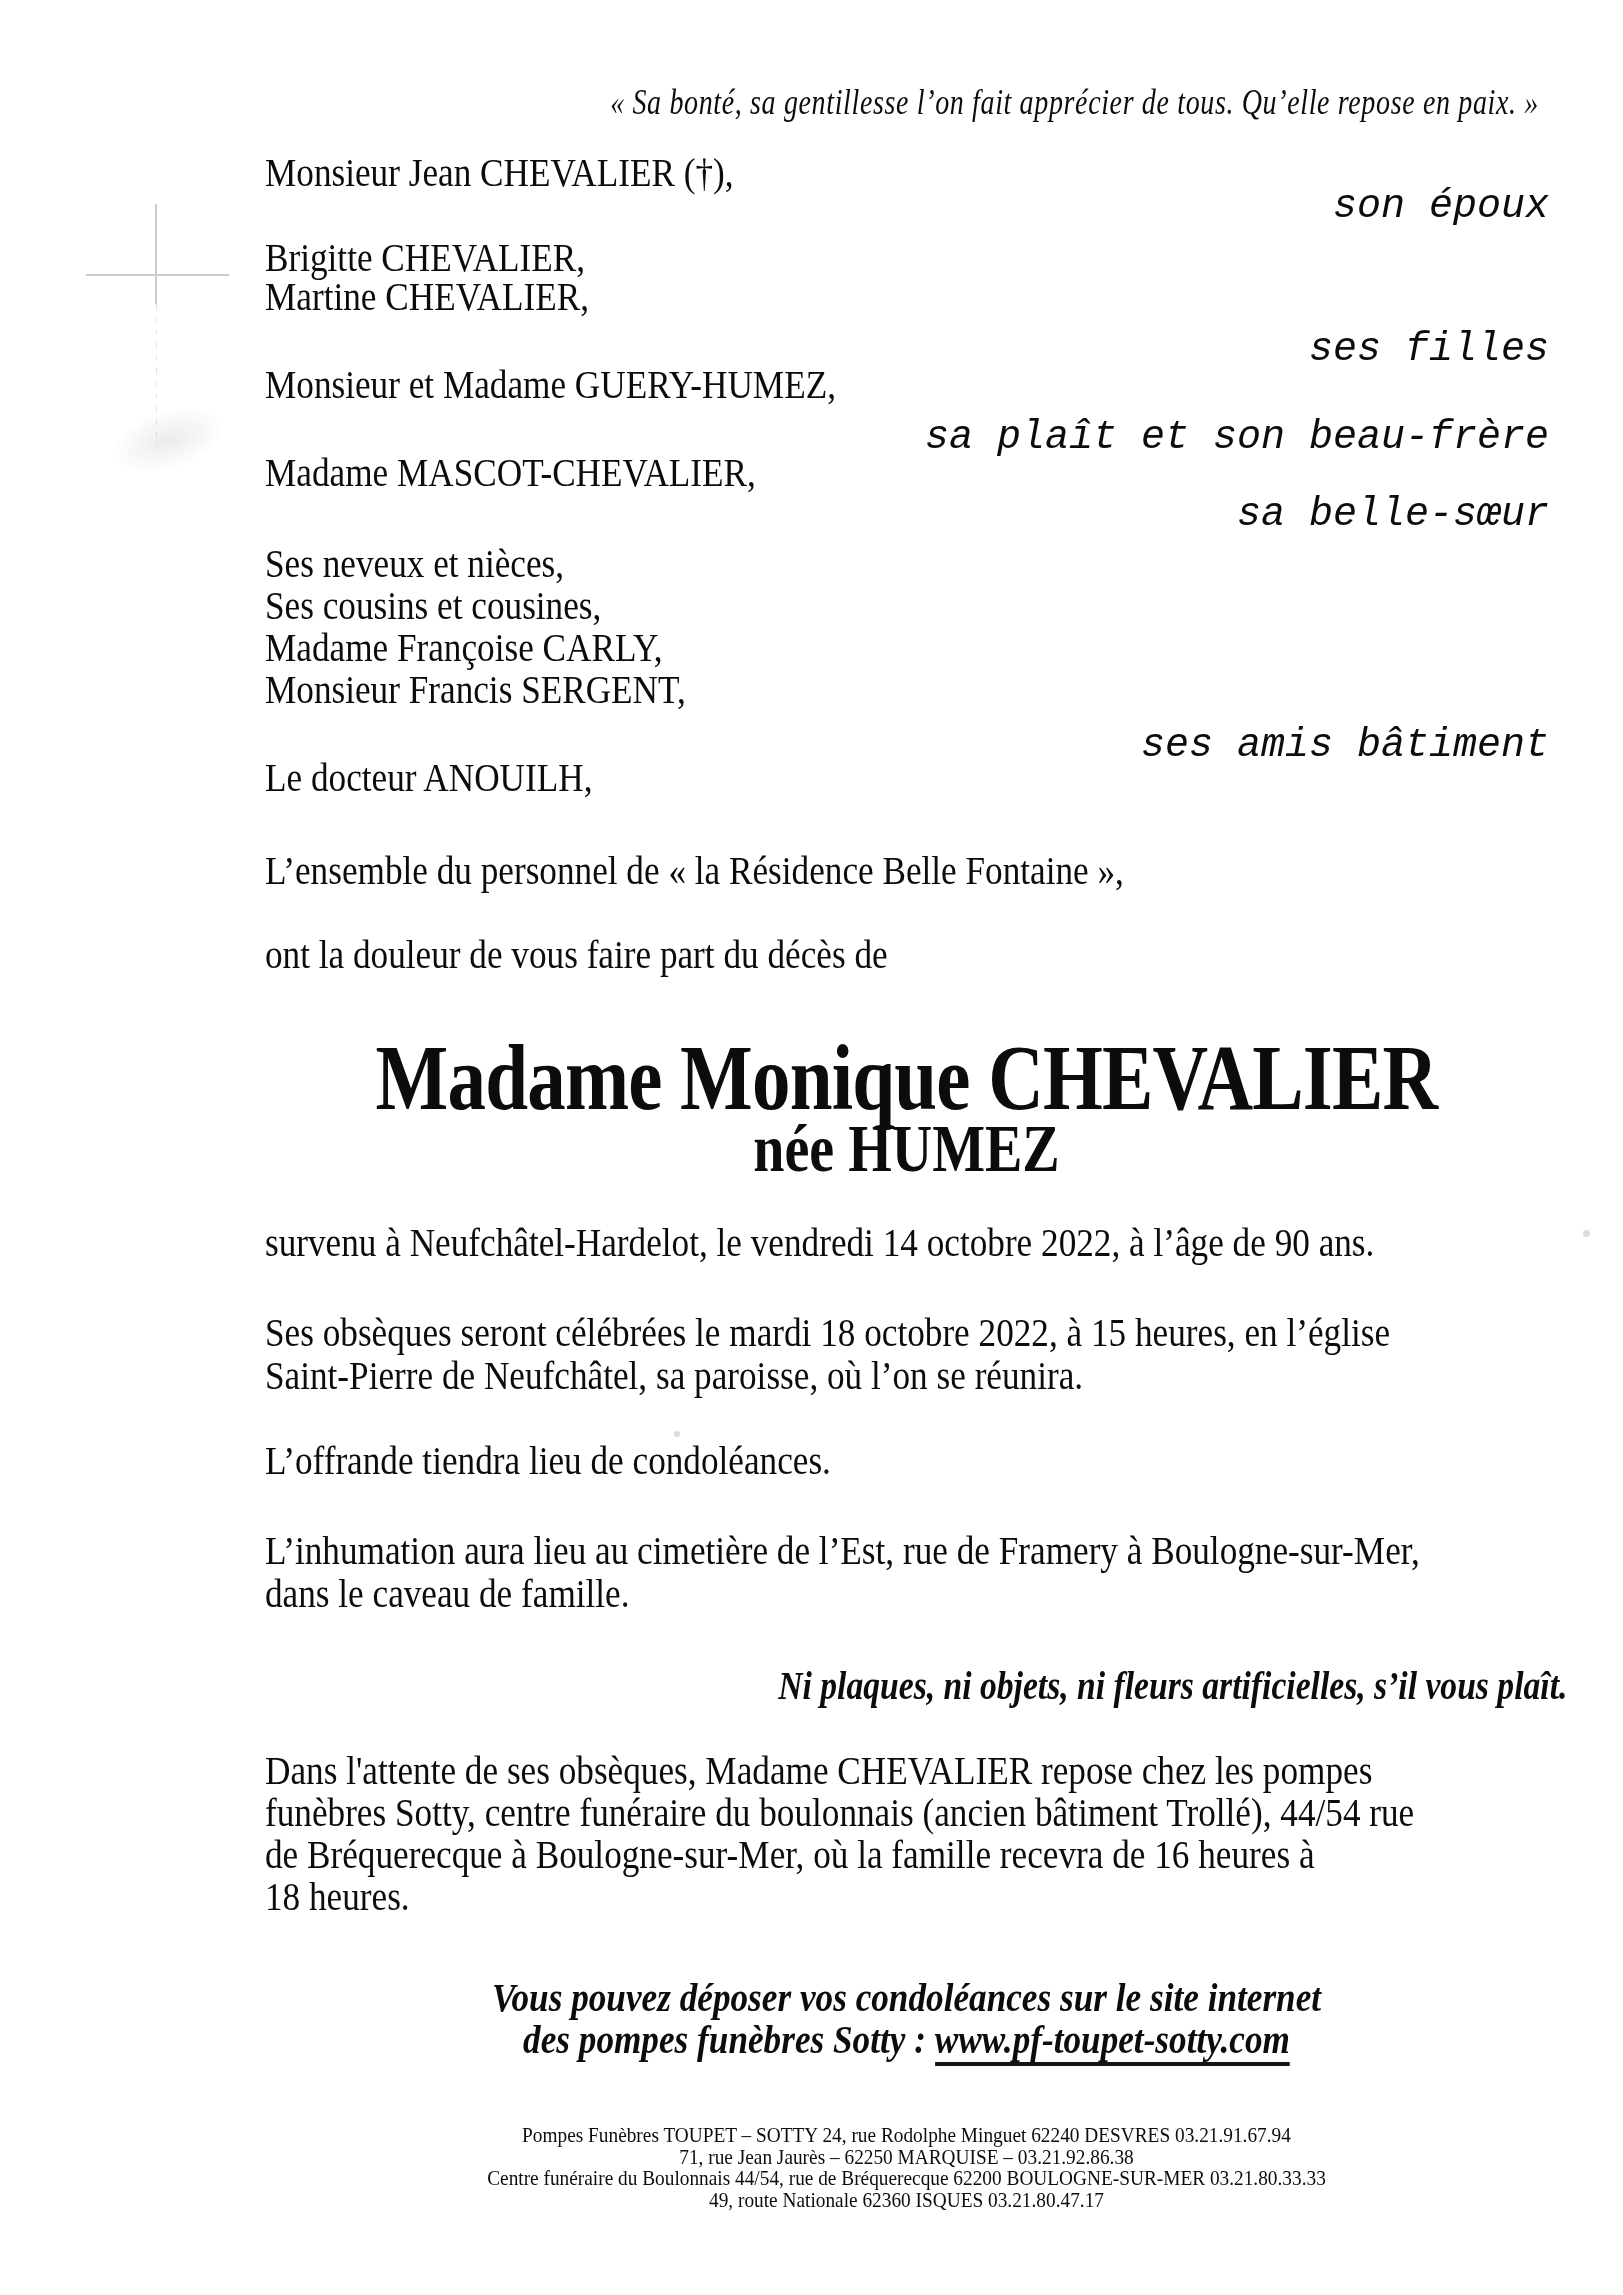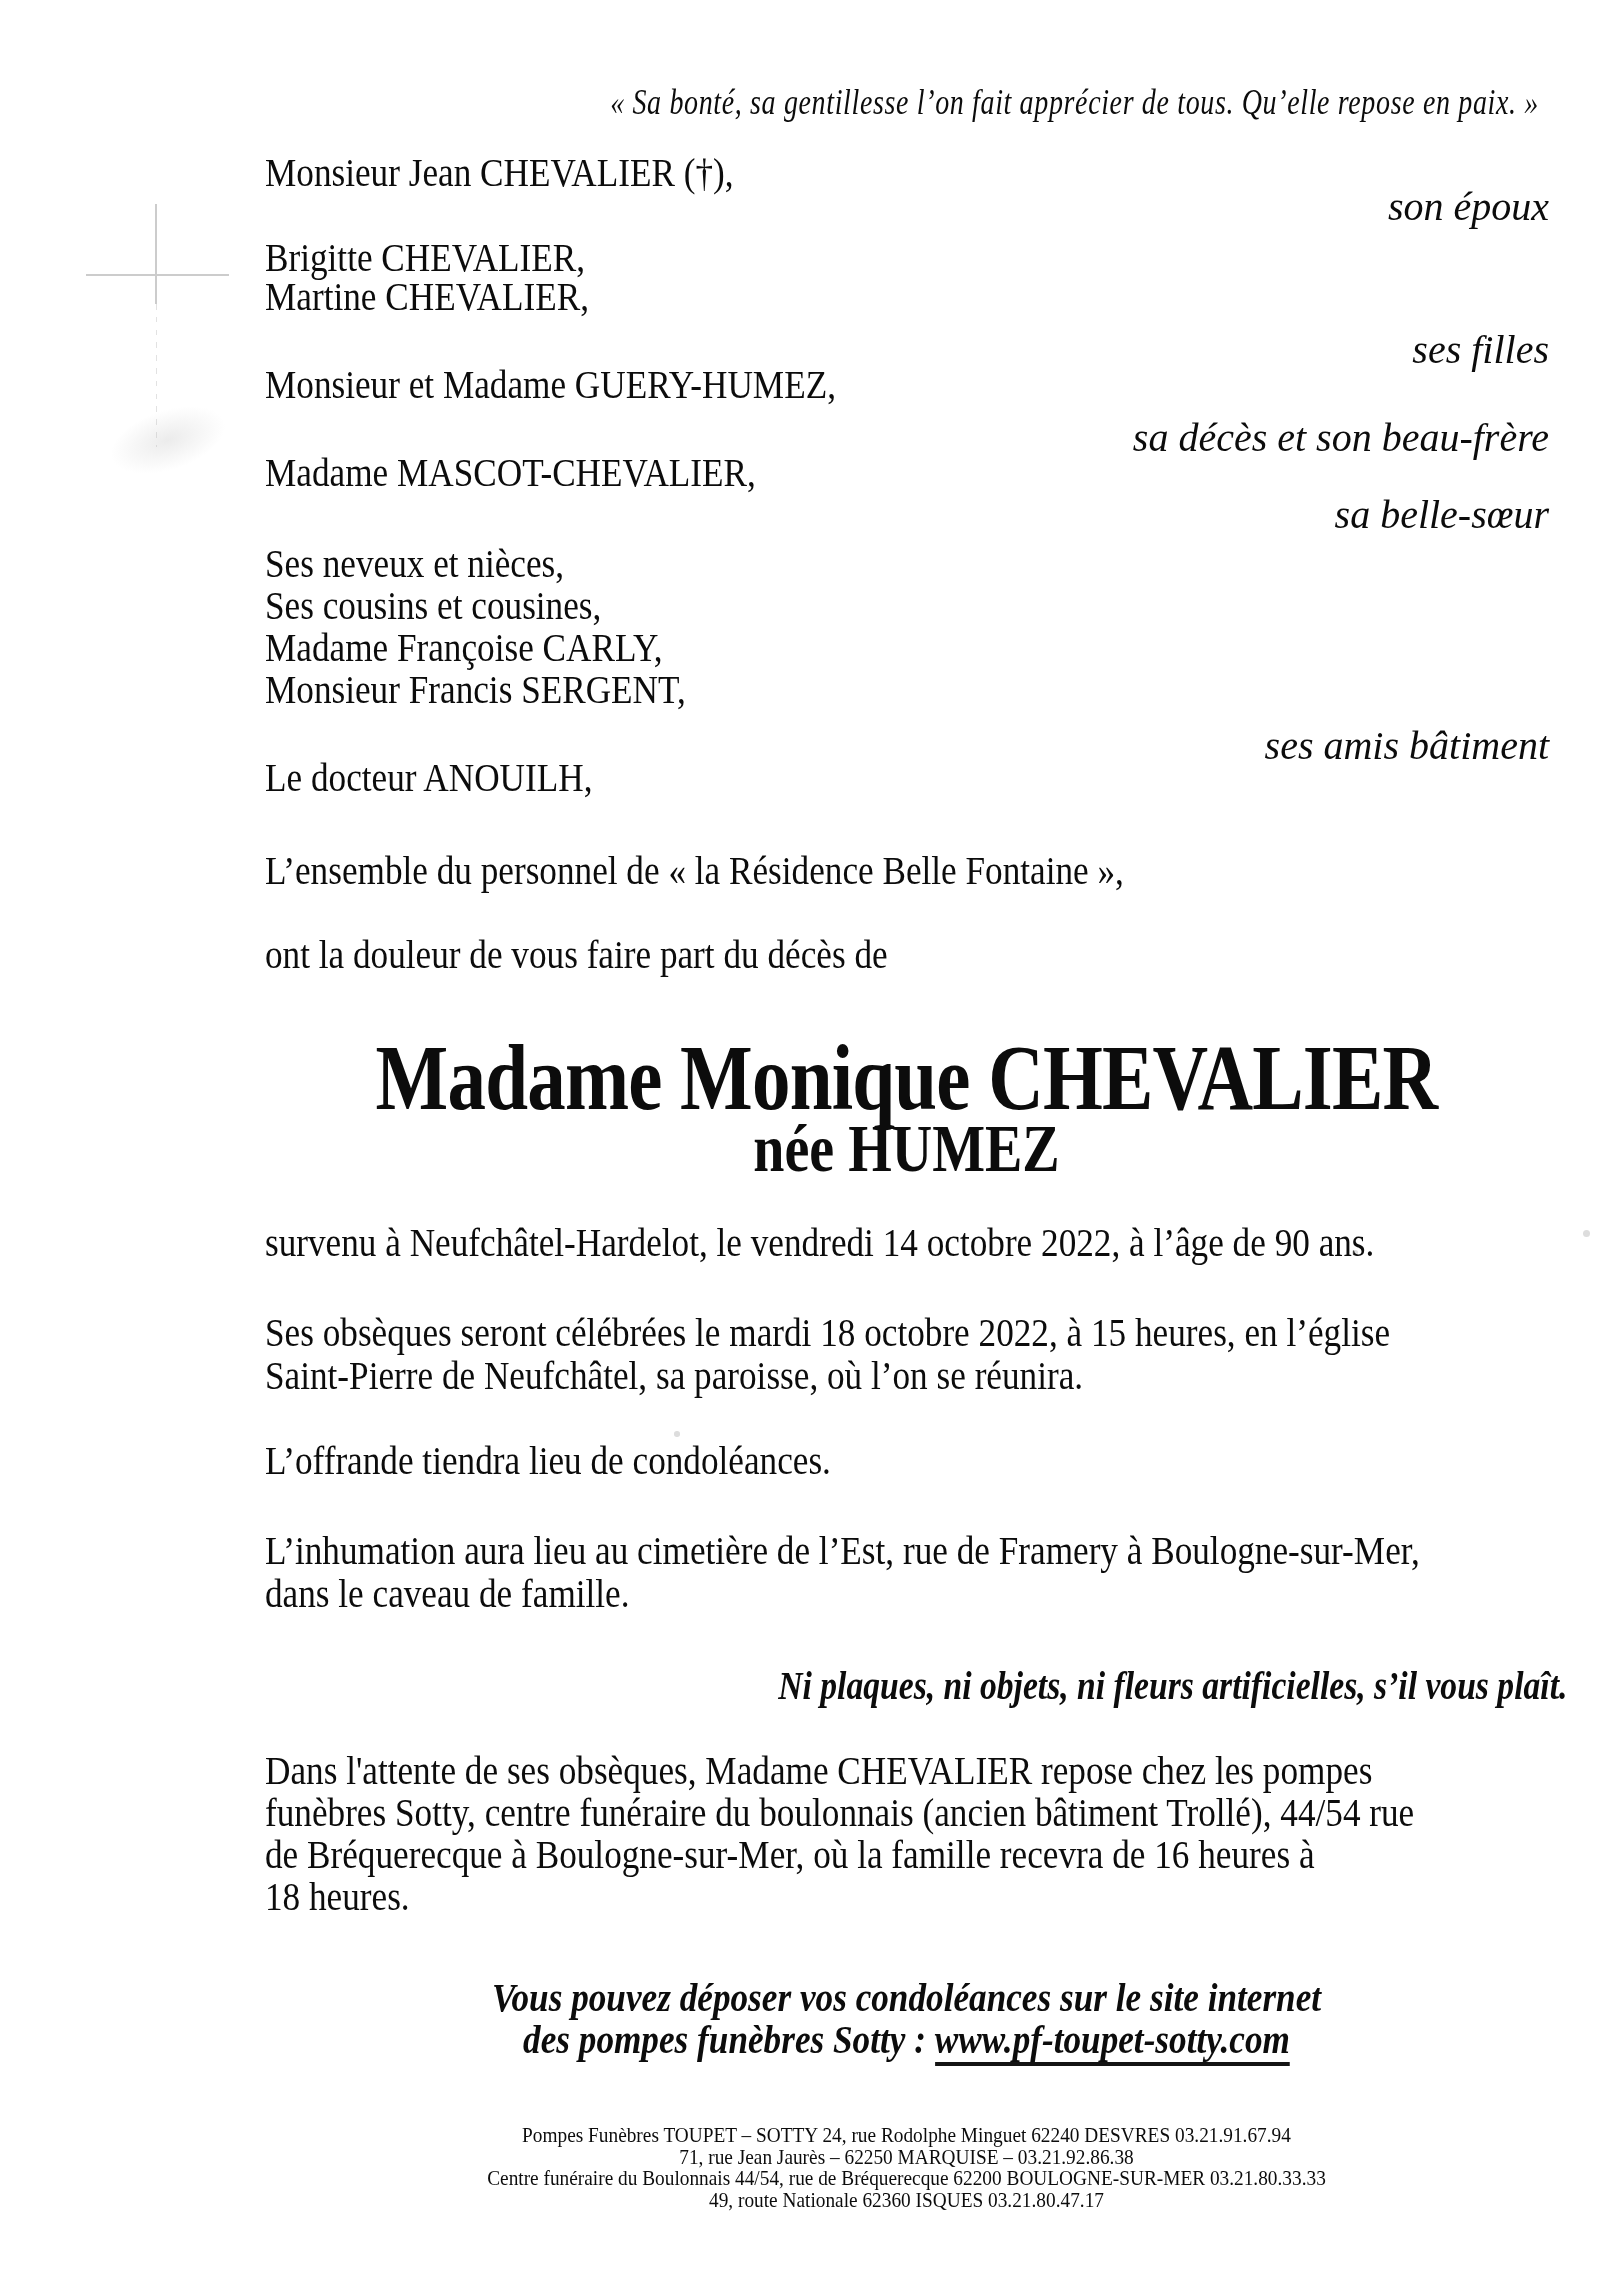--- a/index.html
+++ b/index.html
@@ -15,21 +15,21 @@
   
   .t-left{
     left:265px;
     font-size:40px;line-height:40px;
     transform:scaleX(0.88);transform-origin:0 0;
   }
   
   .t-rel{
     right:75px;
     font-size:40px;line-height:40px;
-    font-style:italic;text-align:right;
+    font-style:italic;text-align:right;font-family:Liberation Mono, monospace;
   }
   .quote{
     right:85px;
     font-size:35px;line-height:38px;
     font-style:italic;letter-spacing:0.8px;
     transform:scaleX(0.80);transform-origin:100% 0;
   }
   .title{
     left:263px;width:1287px;text-align:center;
     font-size:77px;line-height:80px;font-weight:bold;
@@ -94,21 +94,21 @@
 <div class="abs quote" style="top:84px">« Sa bonté, sa gentillesse l’on fait apprécier de tous. Qu’elle repose en paix. »</div>
 
 <div class="abs t-left" style="top:153px">Monsieur Jean CHEVALIER (†),</div>
 <div class="abs t-rel" style="top:187px">son époux</div>
 
 <div class="abs t-left" style="top:238px">Brigitte CHEVALIER,</div>
 <div class="abs t-left" style="top:277px">Martine CHEVALIER,</div>
 <div class="abs t-rel" style="top:330px">ses filles</div>
 
 <div class="abs t-left" style="top:365px">Monsieur et Madame GUERY-HUMEZ,</div>
-<div class="abs t-rel" style="top:418px">sa décès et son beau-frère</div>
+<div class="abs t-rel" style="top:418px">sa plaît et son beau-frère</div>
 
 <div class="abs t-left" style="top:453px">Madame MASCOT-CHEVALIER,</div>
 <div class="abs t-rel" style="top:495px">sa belle-sœur</div>
 
 <div class="abs t-left" style="top:544px">Ses neveux et nièces,</div>
 <div class="abs t-left" style="top:586px">Ses cousins et cousines,</div>
 <div class="abs t-left" style="top:628px">Madame Françoise CARLY,</div>
 <div class="abs t-left" style="top:670px">Monsieur Francis SERGENT,</div>
 <div class="abs t-rel" style="top:726px">ses amis bâtiment</div>
 

